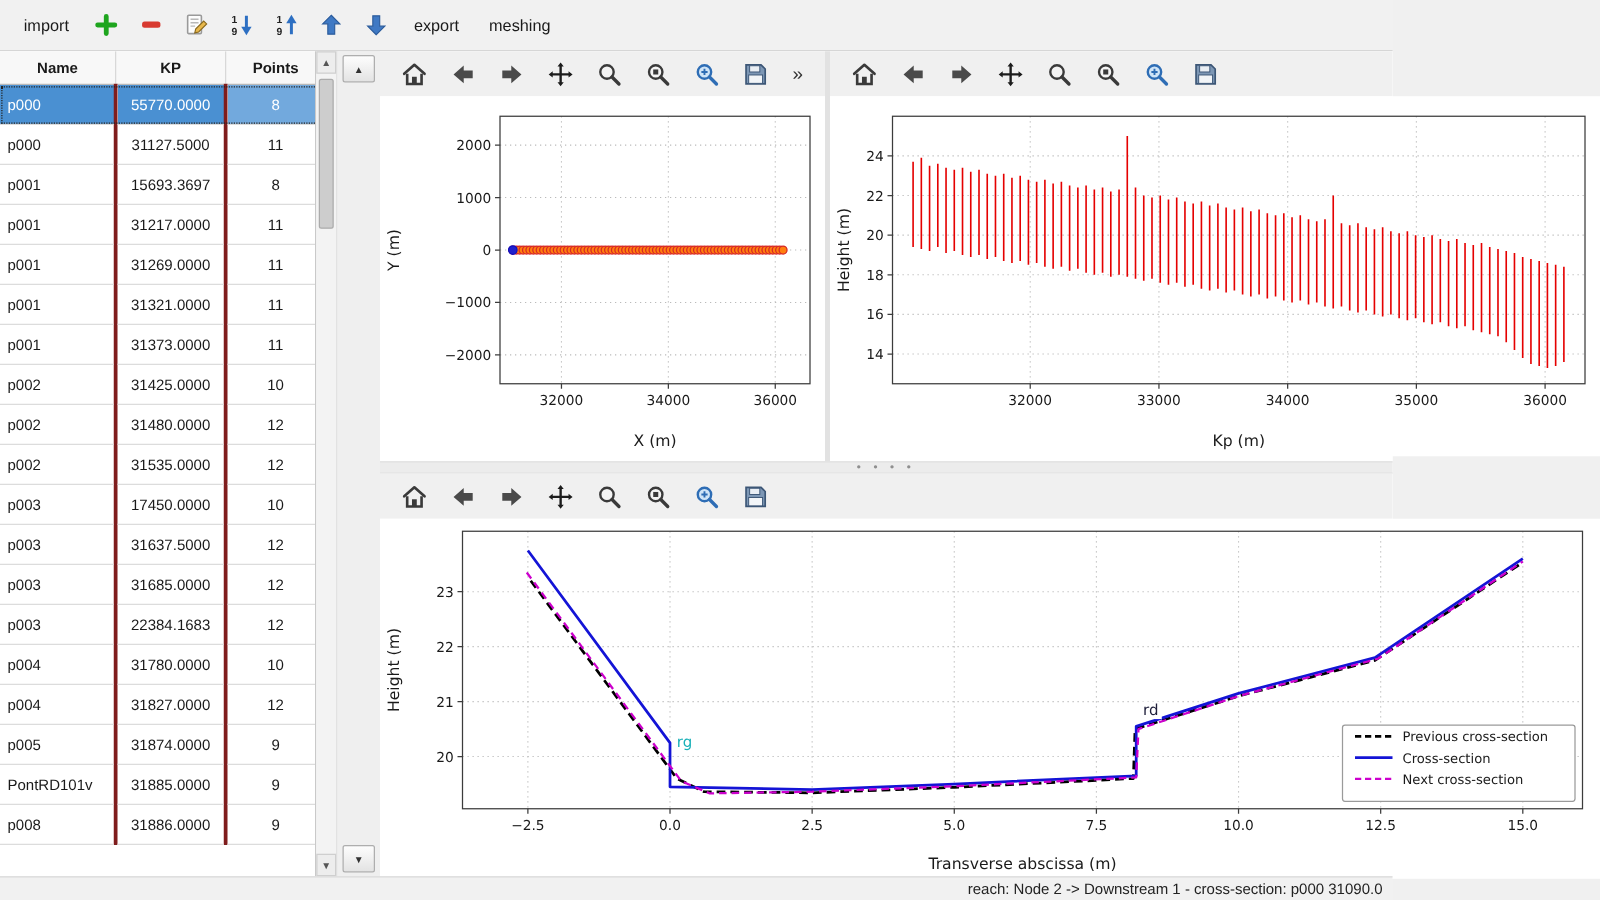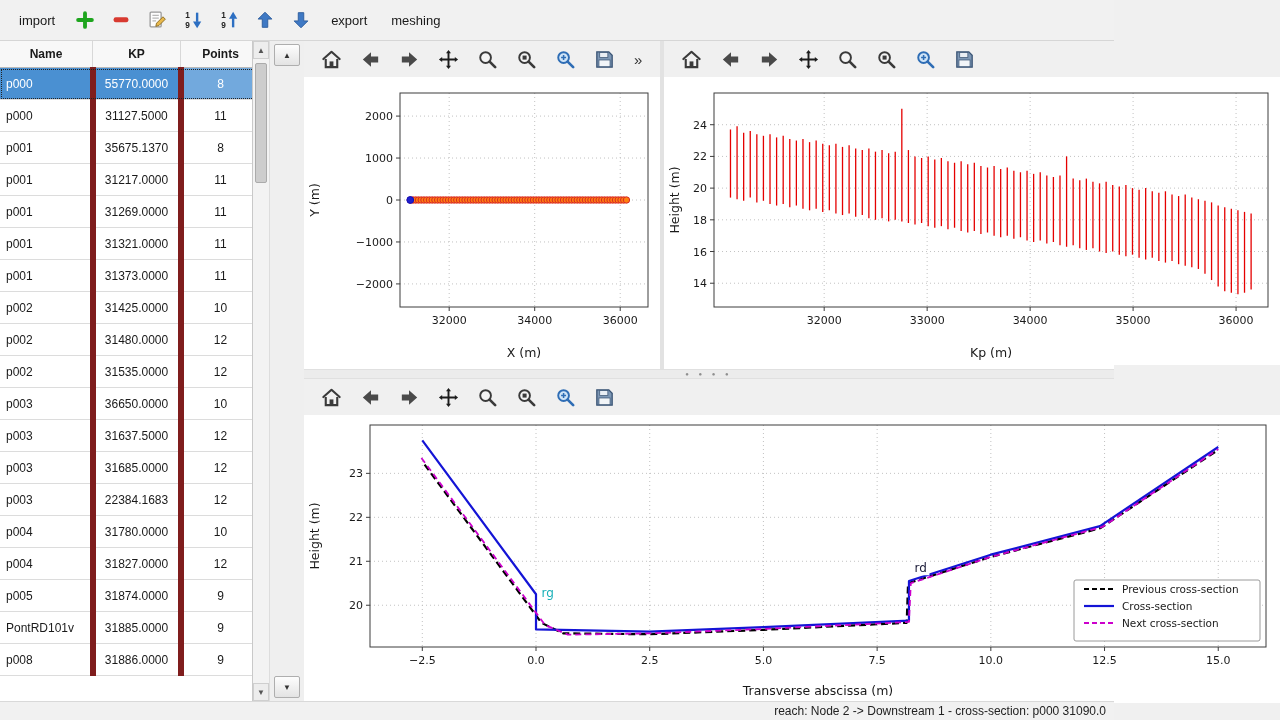--- a/index.html
+++ b/index.html
@@ -15,21 +15,21 @@
 
   
   .content{flex:1 1 auto;display:flex;height:660px;}
 
   
   .table-wrap{width:252px;flex:0 0 252px;background:#fff;border-right:1px solid #c9c9c9;overflow:hidden;}
   table{border-collapse:collapse;table-layout:fixed;width:252px;font-size:12px;}
   th{height:24px;font-weight:bold;background:#f8f8f8;border-bottom:1px solid #b9b9b9;
      border-right:1px solid #d8d8d8;text-align:center;}
   th:nth-child(1){width:90px;}th:nth-child(2){width:85px;}th:nth-child(3){width:77px;}
-  td{height:29px;border-bottom:1px solid #dcdcdc;border-right:6px solid #7f1d1d;
+  td{height:29px;border-bottom:1px solid #dcdcdc;border-right:3px solid #7f1d1d;
      text-align:center;white-space:nowrap;overflow:hidden;}
   td:first-child{text-align:left;padding-left:6px;}
   tr.selected td{background:#4a90d2;color:#fff;}
   tr.selected td:last-child{background:#72a9dd;}
   tr.selected{outline:1px dotted #222;outline-offset:-2px;}
 
   
   .vscroll{width:16px;flex:0 0 16px;background:#f3f3f3;border-right:1px solid #ddd;
     display:flex;flex-direction:column;}
   .vs-arrow{height:16px;font-size:8px;color:#555;display:flex;align-items:center;justify-content:center;
@@ -148,21 +148,21 @@
               <td>55770.0000</td>
               <td>8</td>
             </tr>
             <tr>
               <td>p000</td>
               <td>31127.5000</td>
               <td>11</td>
             </tr>
             <tr>
               <td>p001</td>
-              <td>35675.1370</td>
+              <td>15693.3697</td>
               <td>8</td>
             </tr>
             <tr>
               <td>p001</td>
               <td>31217.0000</td>
               <td>11</td>
             </tr>
             <tr>
               <td>p001</td>
               <td>31269.0000</td>
@@ -188,21 +188,21 @@
               <td>31480.0000</td>
               <td>12</td>
             </tr>
             <tr>
               <td>p002</td>
               <td>31535.0000</td>
               <td>12</td>
             </tr>
             <tr>
               <td>p003</td>
-              <td>36650.0000</td>
+              <td>17450.0000</td>
               <td>10</td>
             </tr>
             <tr>
               <td>p003</td>
               <td>31637.5000</td>
               <td>12</td>
             </tr>
             <tr>
               <td>p003</td>
               <td>31685.0000</td>

